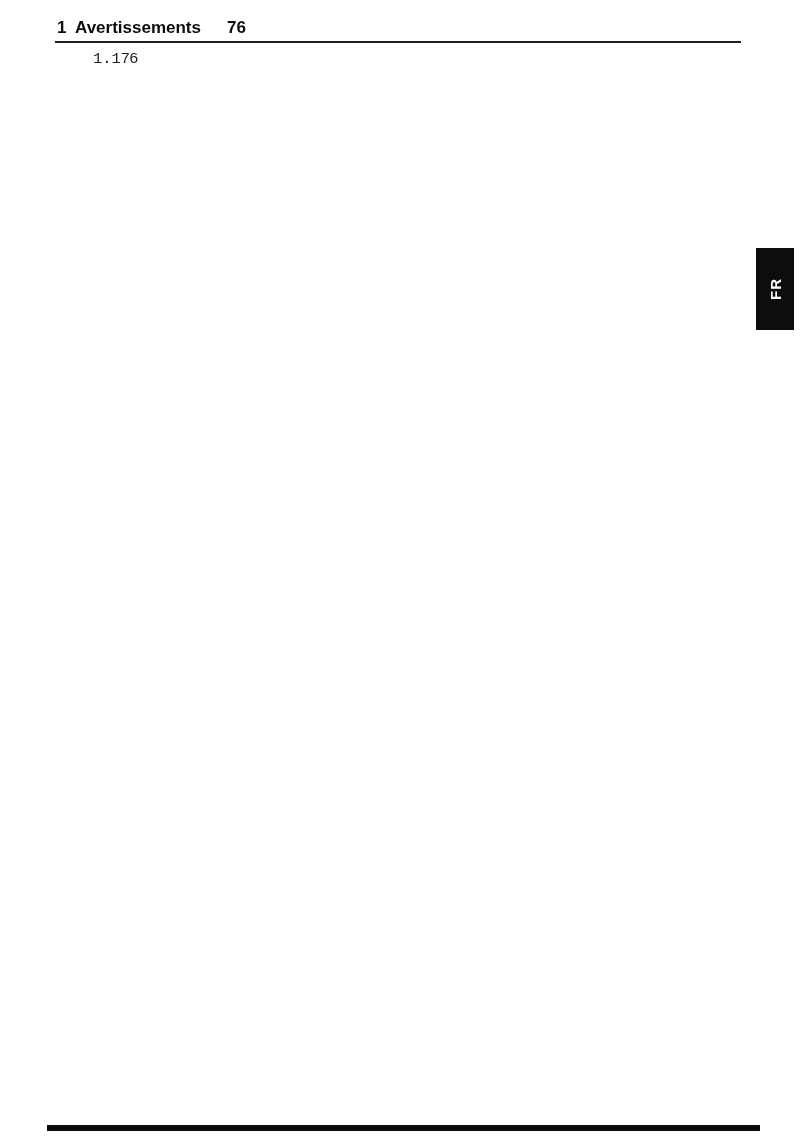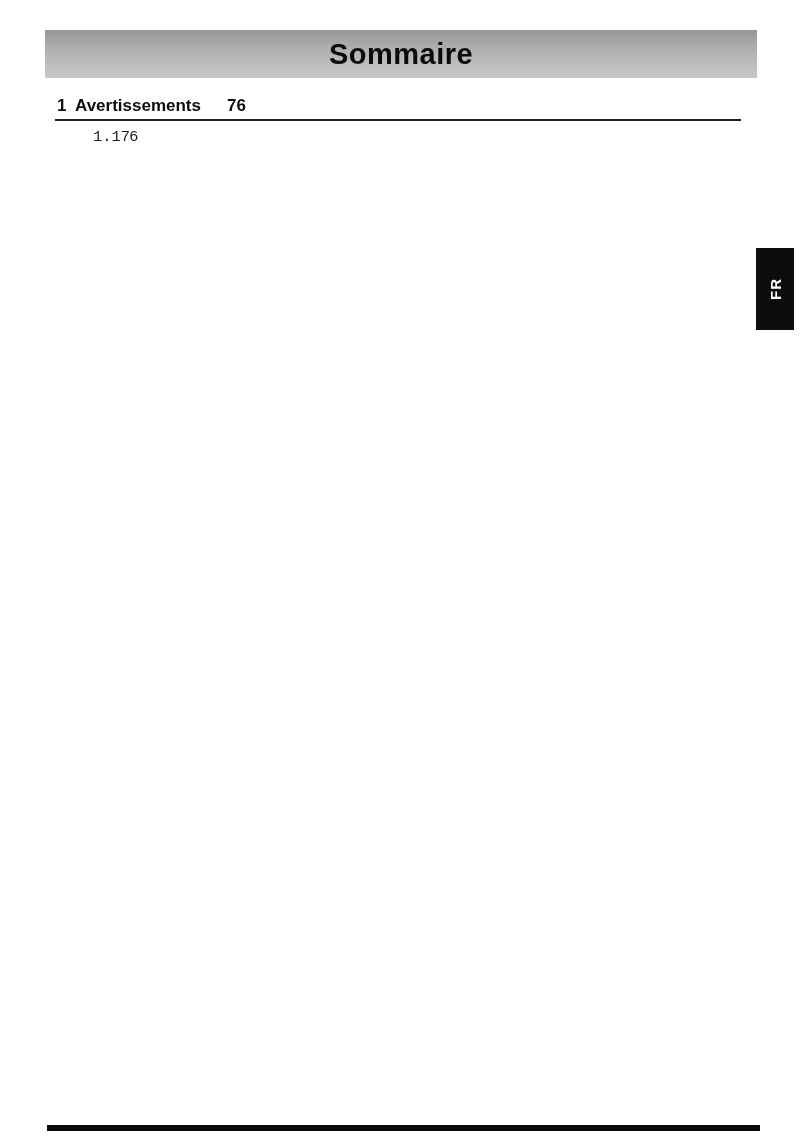--- a/index.html
+++ b/index.html
@@ -93,23 +93,20 @@
     width: 713px;
     height: 6px;
     background: #0a0a0a;
   }
 </style>
 </head>
 <body>
 
 <div class="page">
 
-  <div class="header">
-    <span class="header-title">Sommaire</span>
-  </div>
 
   <div class="toc" id="toc">
       <div class="section-heading">
         <span class="num">1</span>
         <span class="title">Avertissements</span>
         <span class="page-inline">76</span>
       </div>
       <div class="rule"></div>
       <div class="sub">
         <span class="num">1.1</span>

